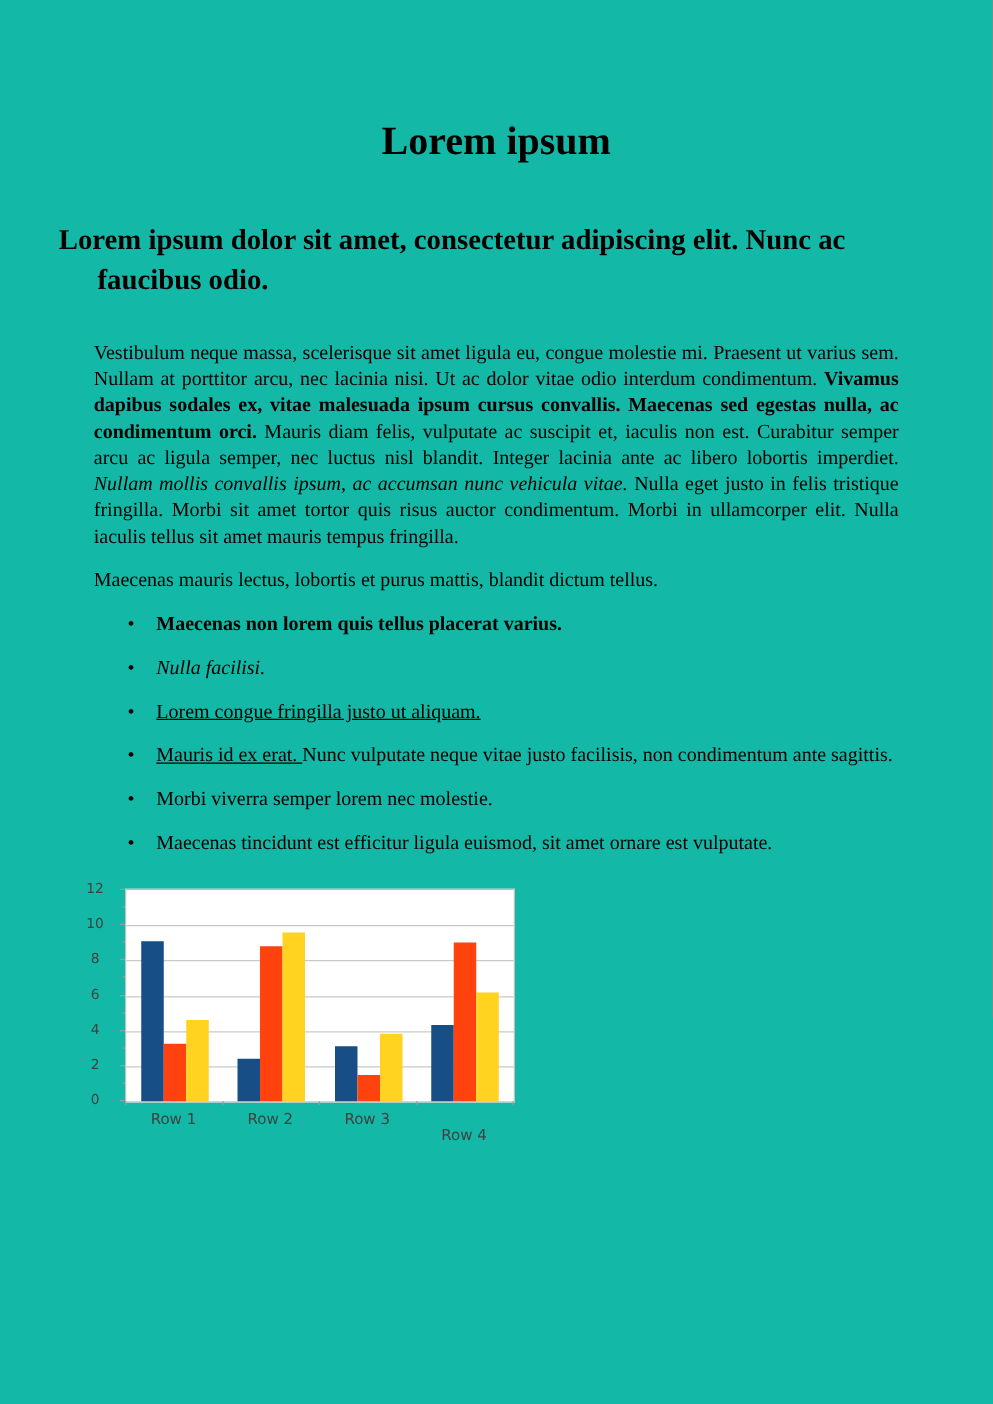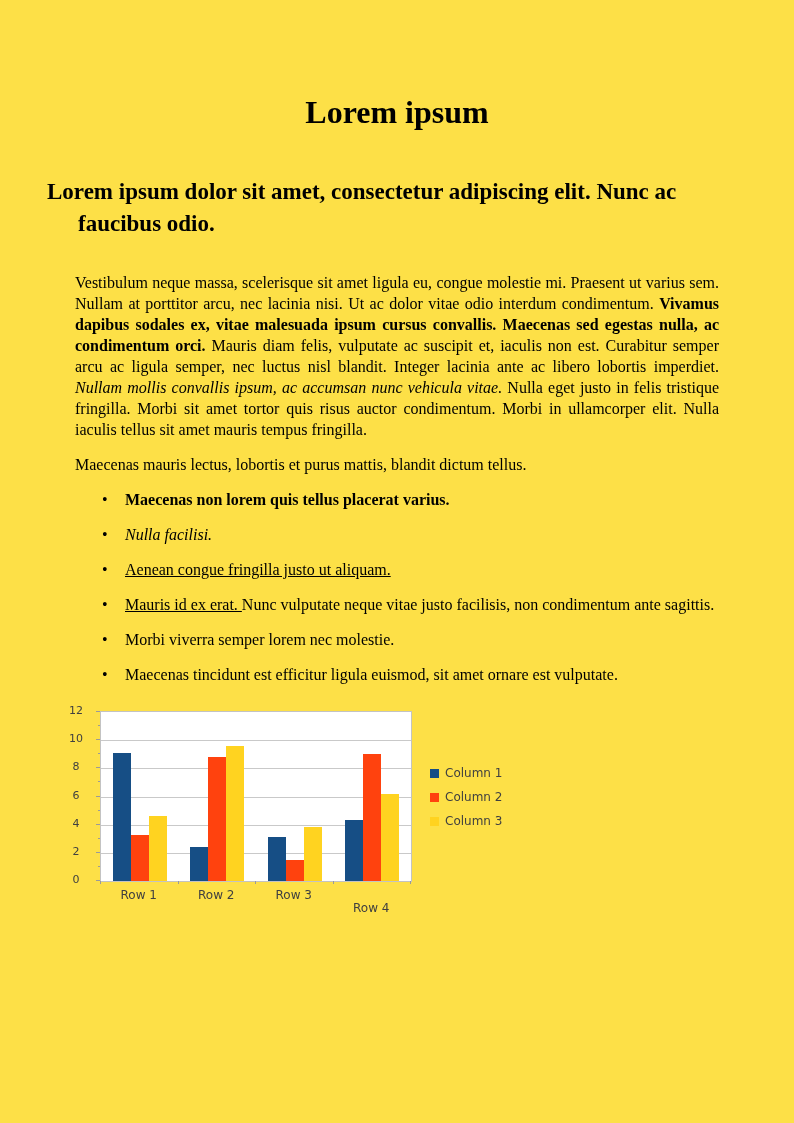--- a/index.html
+++ b/index.html
@@ -1,18 +1,18 @@
 <!DOCTYPE html>
 <html><head>
 <meta charset="utf-8">
 <style>
   html,body{margin:0;padding:0;background:#888;}
   .page{
     position:relative; width:794px; height:1123px; margin:0 auto;
-    background:#fde047; box-sizing:border-box; padding:0 47px;
+    background:#14b8a6; box-sizing:border-box; padding:0 47px;
     font-family:"Liberation Serif","DejaVu Serif",serif; color:#000;
     overflow:hidden;
   }
   h1.doc-title{
     margin:0; padding-top:92px; font-size:32px; line-height:40px;
     font-weight:bold; text-align:center;
   }
   h2.doc-heading{
     margin:44px 0 0 0; font-size:23px; line-height:32px; font-weight:bold;
     padding-left:31px; text-indent:-31px;
@@ -64,21 +64,21 @@
 
   <h2 class="doc-heading">Lorem ipsum dolor sit amet, consectetur adipiscing elit. Nunc ac faucibus odio.</h2>
 
   <p class="body-par" id="para1"><span>Vestibulum neque massa, scelerisque sit amet ligula eu, congue molestie mi. Praesent ut varius sem. Nullam at porttitor arcu, nec lacinia nisi. Ut ac dolor vitae odio interdum condimentum. </span><span class="rb">Vivamus dapibus sodales ex, vitae malesuada ipsum cursus convallis. Maecenas sed egestas nulla, ac condimentum orci. </span><span>Mauris diam felis, vulputate ac suscipit et, iaculis non est. Curabitur semper arcu ac ligula semper, nec luctus nisl blandit. Integer lacinia ante ac libero lobortis imperdiet. </span><span class="ri">Nullam mollis convallis ipsum, ac accumsan nunc vehicula vitae. </span><span>Nulla eget justo in felis tristique fringilla. Morbi sit amet tortor quis risus auctor condimentum. Morbi in ullamcorper elit. Nulla iaculis tellus sit amet mauris tempus fringilla.</span></p>
 
   <p class="body-par plain">Maecenas mauris lectus, lobortis et purus mattis, blandit dictum tellus.</p>
 
   <ul class="bullet-list" id="bullets">
       <li><span class="bullet">•</span><span class="rb">Maecenas non lorem quis tellus placerat varius.</span></li>
       <li><span class="bullet">•</span><span class="ri">Nulla facilisi.</span></li>
-      <li><span class="bullet">•</span><span class="ru">Aenean congue fringilla justo ut aliquam.</span></li>
+      <li><span class="bullet">•</span><span class="ru">Lorem congue fringilla justo ut aliquam.</span></li>
       <li><span class="bullet">•</span><span class="ru">Mauris id ex erat. </span><span>Nunc vulputate neque vitae justo facilisis, non condimentum ante sagittis.</span></li>
       <li><span class="bullet">•</span><span>Morbi viverra semper lorem nec molestie.</span></li>
       <li><span class="bullet">•</span><span>Maecenas tincidunt est efficitur ligula euismod, sit amet ornare est vulputate.</span></li>
     </ul>
 
   <div class="chart" id="chart">
     <div class="plot" id="plot">
         <div class="gridline" style="top: 140.833px; background: rgb(201, 201, 201);"></div>
         <div class="gridline" style="top: 112.667px; background: rgb(201, 201, 201);"></div>
         <div class="gridline" style="top: 84.5px; background: rgb(201, 201, 201);"></div>
@@ -123,29 +123,15 @@
         <div class="xtick" style="left: 45px; top: 180px; height: 3px;"></div>
         <div class="xtick" style="left: 122.5px; top: 180px; height: 3px;"></div>
         <div class="xtick" style="left: 200px; top: 180px; height: 3px;"></div>
         <div class="xtick" style="left: 277.5px; top: 180px; height: 3px;"></div>
         <div class="xtick" style="left: 355px; top: 180px; height: 3px;"></div>
         <div class="xlabel" style="left: 45px; top: 187px; width: 77.5px; color: rgb(64, 64, 64);">Row 1</div>
         <div class="xlabel" style="left: 122.5px; top: 187px; width: 77.5px; color: rgb(64, 64, 64);">Row 2</div>
         <div class="xlabel" style="left: 200px; top: 187px; width: 77.5px; color: rgb(64, 64, 64); text-align: center;">Row 3</div>
         <div class="xlabel" style="left: 277.5px; top: 200px; width: 77.5px; color: rgb(64, 64, 64);">Row 4</div>
       </div>
-    <div class="legend" id="legend">
-        <div class="legend-item">
-          <span class="legend-swatch" style="background: rgb(22, 78, 133);"></span>
-          <span style="color: rgb(64, 64, 64);">Column 1</span>
-        </div>
-        <div class="legend-item">
-          <span class="legend-swatch" style="background: rgb(255, 66, 14);"></span>
-          <span style="color: rgb(64, 64, 64);">Column 2</span>
-        </div>
-        <div class="legend-item">
-          <span class="legend-swatch" style="background: rgb(255, 211, 32);"></span>
-          <span style="color: rgb(64, 64, 64);">Column 3</span>
-        </div>
-      </div>
   </div>
 
 </div>
 
 </body></html>

